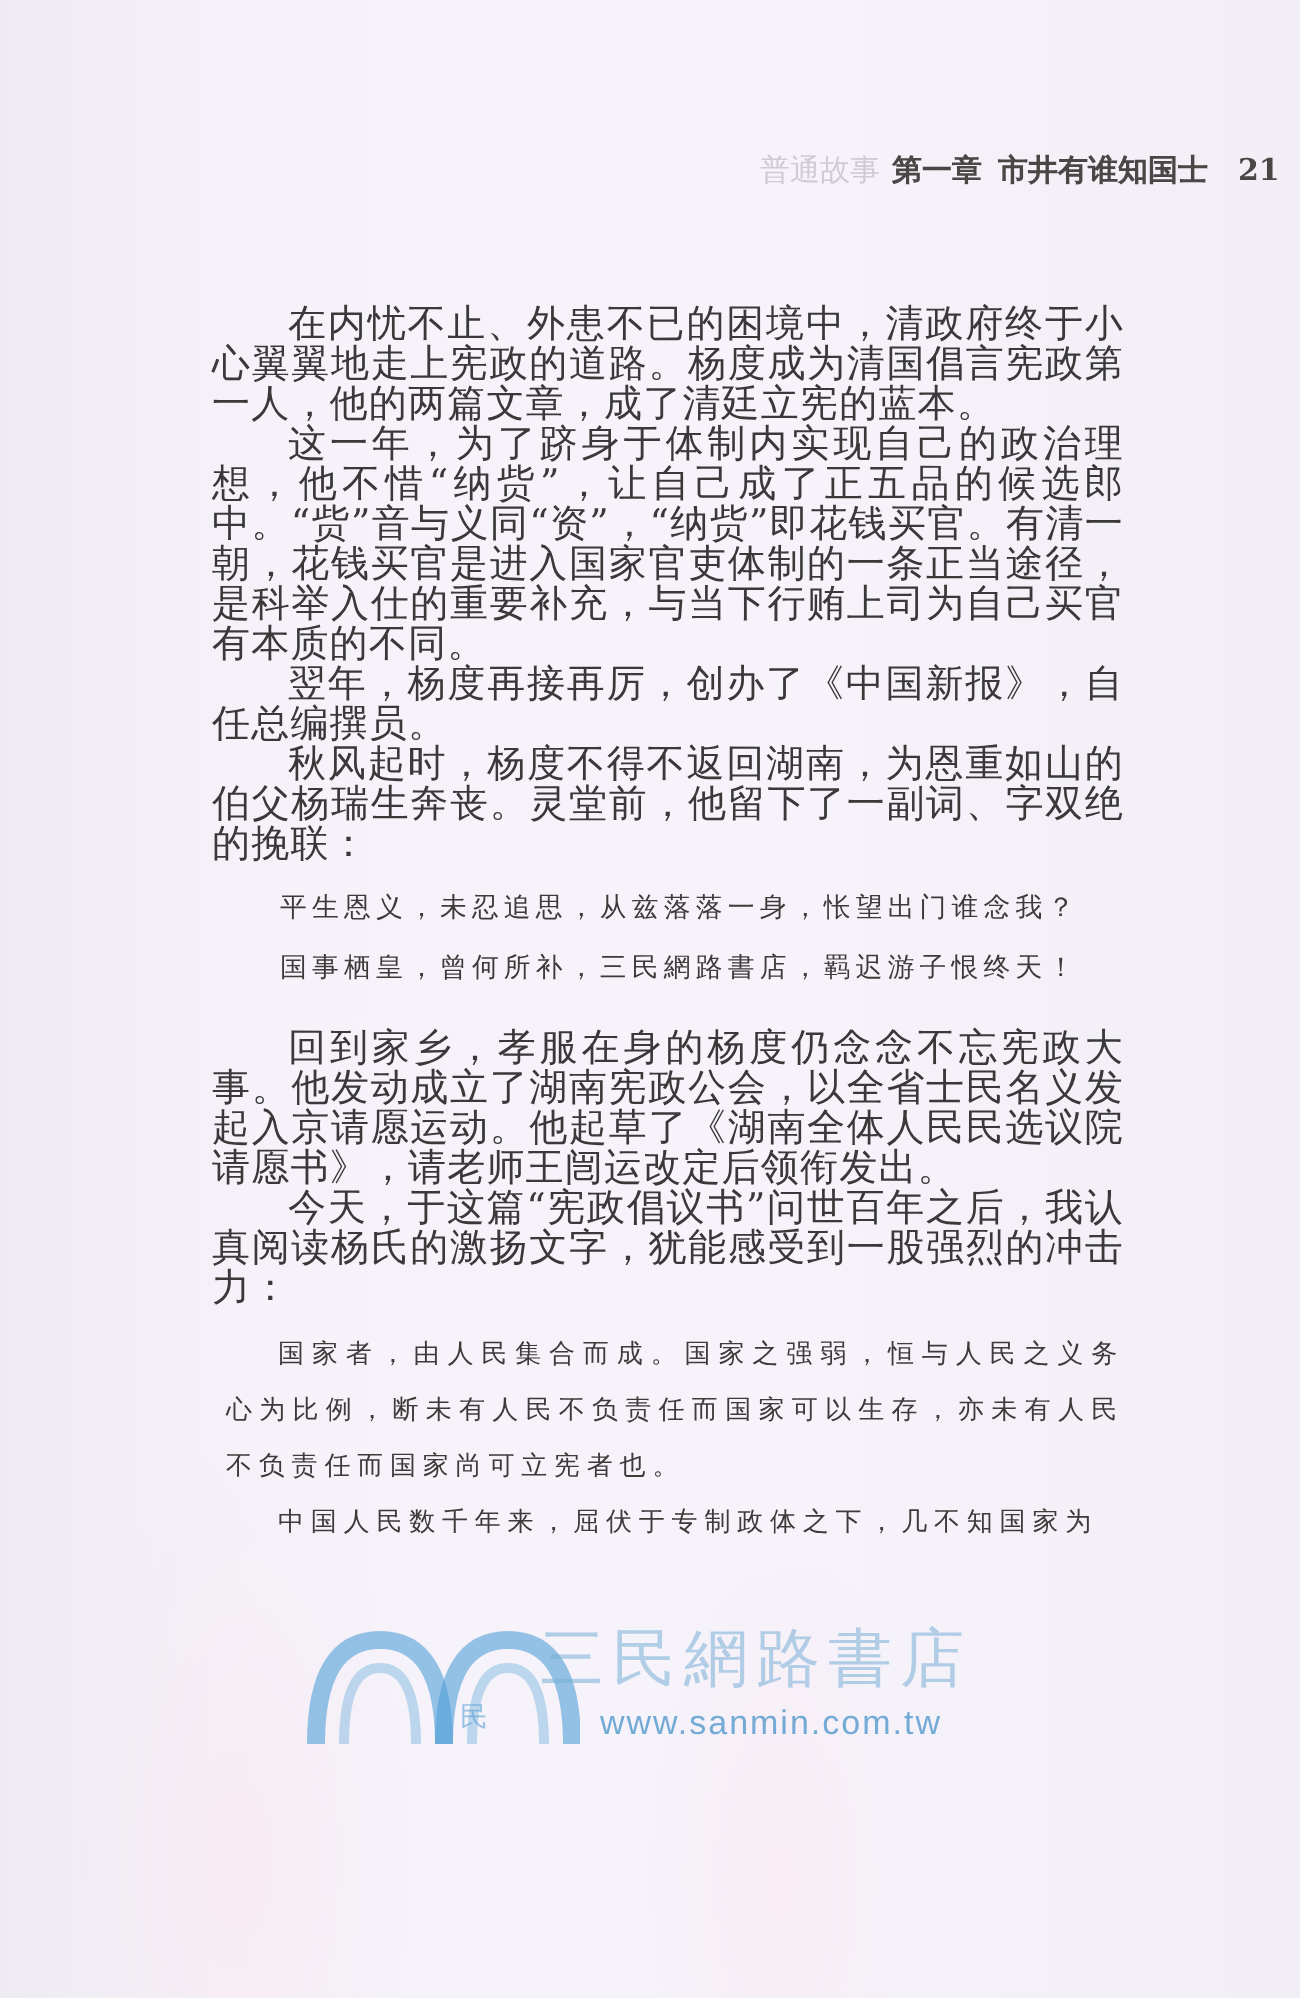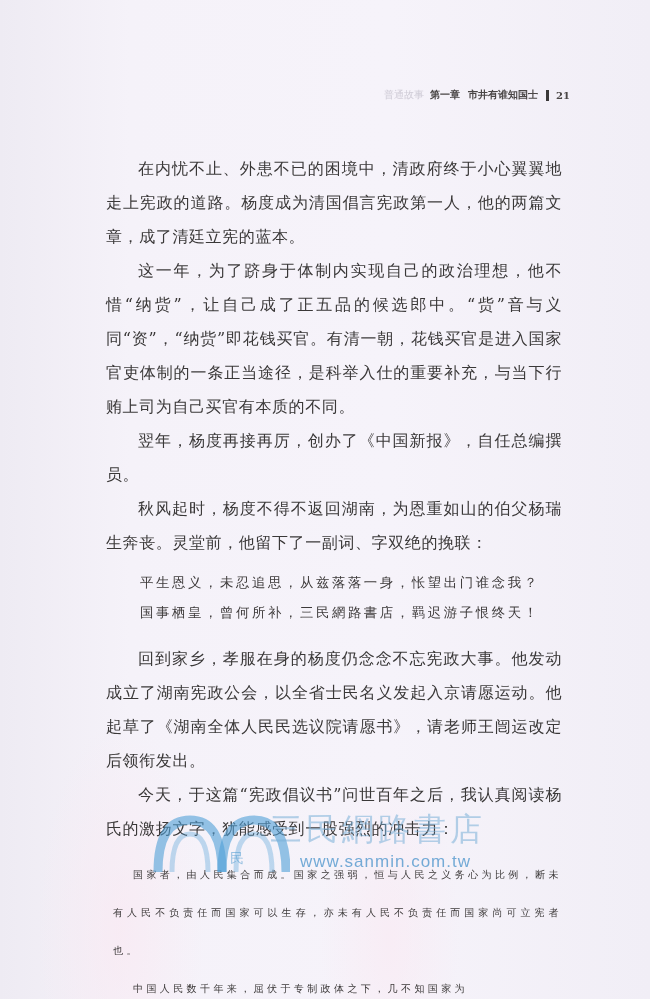--- a/index.html
+++ b/index.html
@@ -11,45 +11,45 @@
     color: #3a3838;
   }
   .page {
     position: absolute; left: 0; top: 0; width: 650px; height: 999px;
     background:
       radial-gradient(ellipse 120px 300px at 120px 930px, rgba(250,230,240,0.55), transparent 70%),
       radial-gradient(ellipse 100px 250px at 390px 940px, rgba(250,230,240,0.5), transparent 70%),
       linear-gradient(90deg, #eeebf3 0%, #f5f2f9 20%, #f6f3fa 60%, #f1eef6 100%);
   }
   .running-head {
-    position: absolute; top: 86px; left: 380px; width: 190px; height: 18px;
-    font-size: 10px; color: #4a4646; white-space: nowrap;
-    display: flex; align-items: center; justify-content: flex-end;
+    position: absolute; top: 76px; left: 380px; width: 190px; height: 18px;
+    font-size: 15px; color: #4a4646; white-space: nowrap;
+    display: flex; align-items: center; 
     font-weight: bold;
   }
   .running-head .ghost { color: #cfcbd6; margin-right: 6px; font-weight: normal; }
   .running-head .chapter { margin-right: 8px; }
   .running-head .bar {
     display: inline-block; width: 3px; height: 11px; background: #3a3838; margin: 0 7px 0 8px;
   }
   .body {
     position: absolute; top: 152px; left: 106px; width: 456px;
   }
   .p {
-    font-size: 16px; line-height: 34px; margin: 0;
+    font-size: 19px; line-height: 20px; margin: 0;
     text-indent: 2em; letter-spacing: 0.6px; text-align: justify;
   }
   .p + .p { margin-top: 0; }
   .gap-s { height: 8px; }
   .couplet {
     font-size: 13.4px; line-height: 30px; margin: 0 0 0 34px;
     letter-spacing: 2.6px; font-family: "DejaVu Sans", "Liberation Sans", sans-serif; color: #3d3a3a;
   }
   .quote {
-    font-size: 10px; line-height: 38px; margin: 0 0 0 7px;
+    font-size: 13px; line-height: 28px; margin: 0 0 0 7px;
     letter-spacing: 3.4px; text-indent: 2em; text-align: justify;
     font-family: "DejaVu Sans", "Liberation Sans", sans-serif; color: #3d3a3a;
   }
   .watermark {
     position: absolute; left: 150px; top: 808px; width: 440px; height: 62px; pointer-events: none;
   }
   .wm-arcs { position: absolute; left: 0; top: 4px; }
   .wm-text {
     position: absolute; left: 120px; top: 0px; font-size: 32px; color: rgba(120,175,215,0.55);
     letter-spacing: 4px; font-family: "DejaVu Serif", serif; white-space: nowrap;

